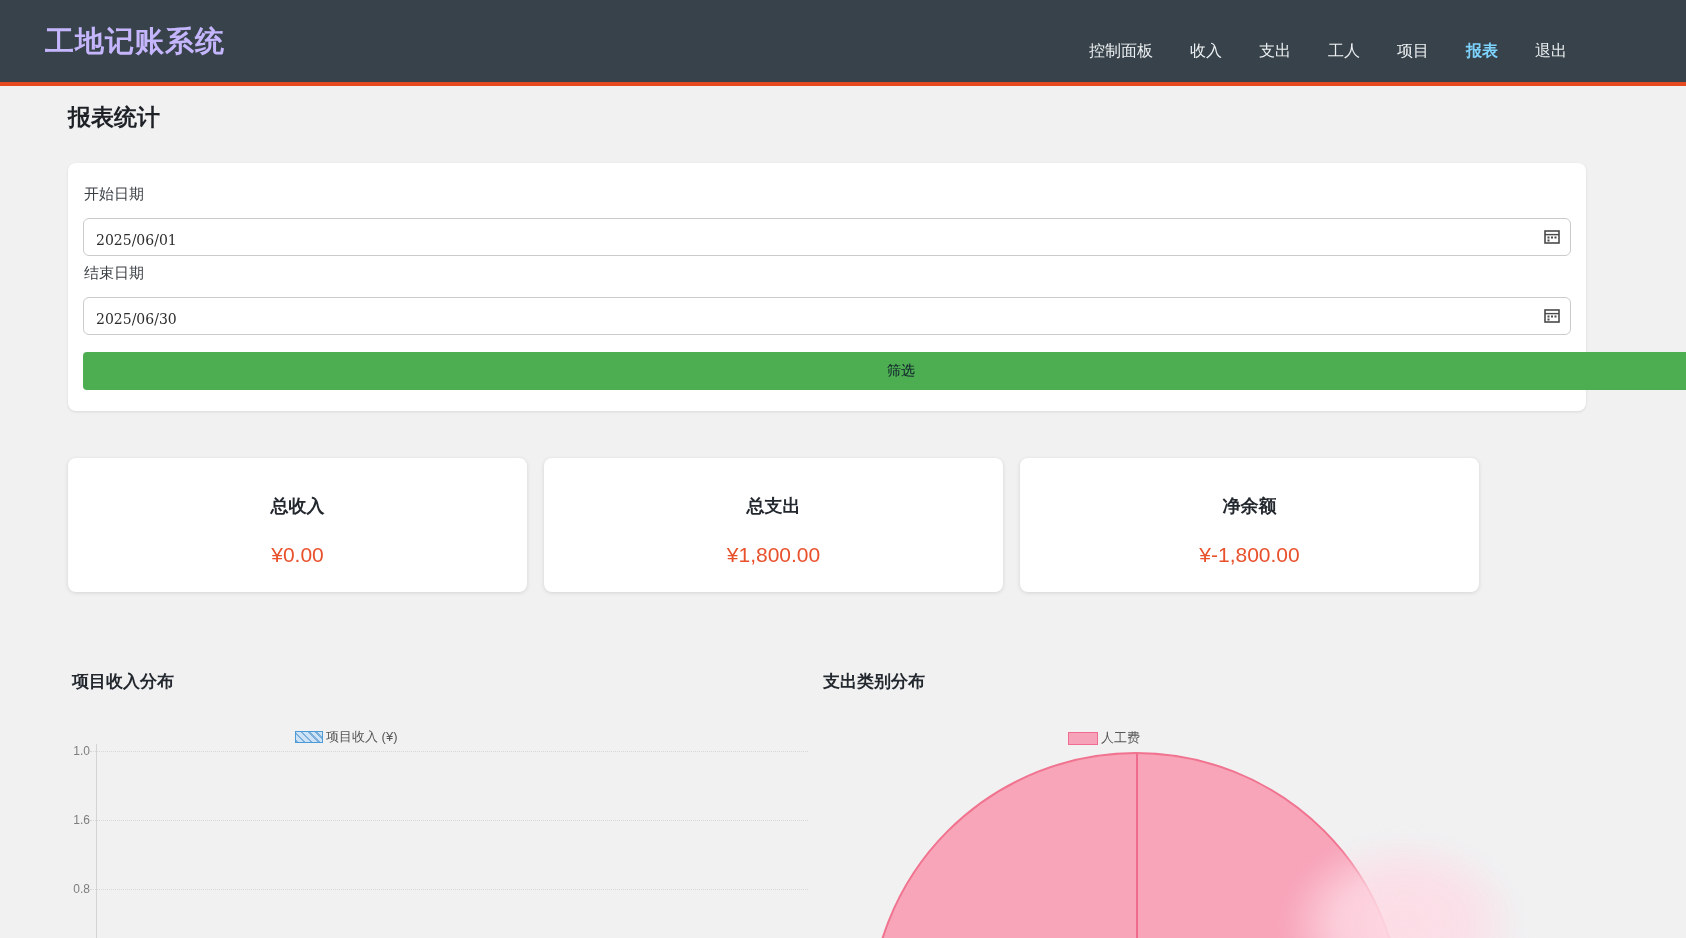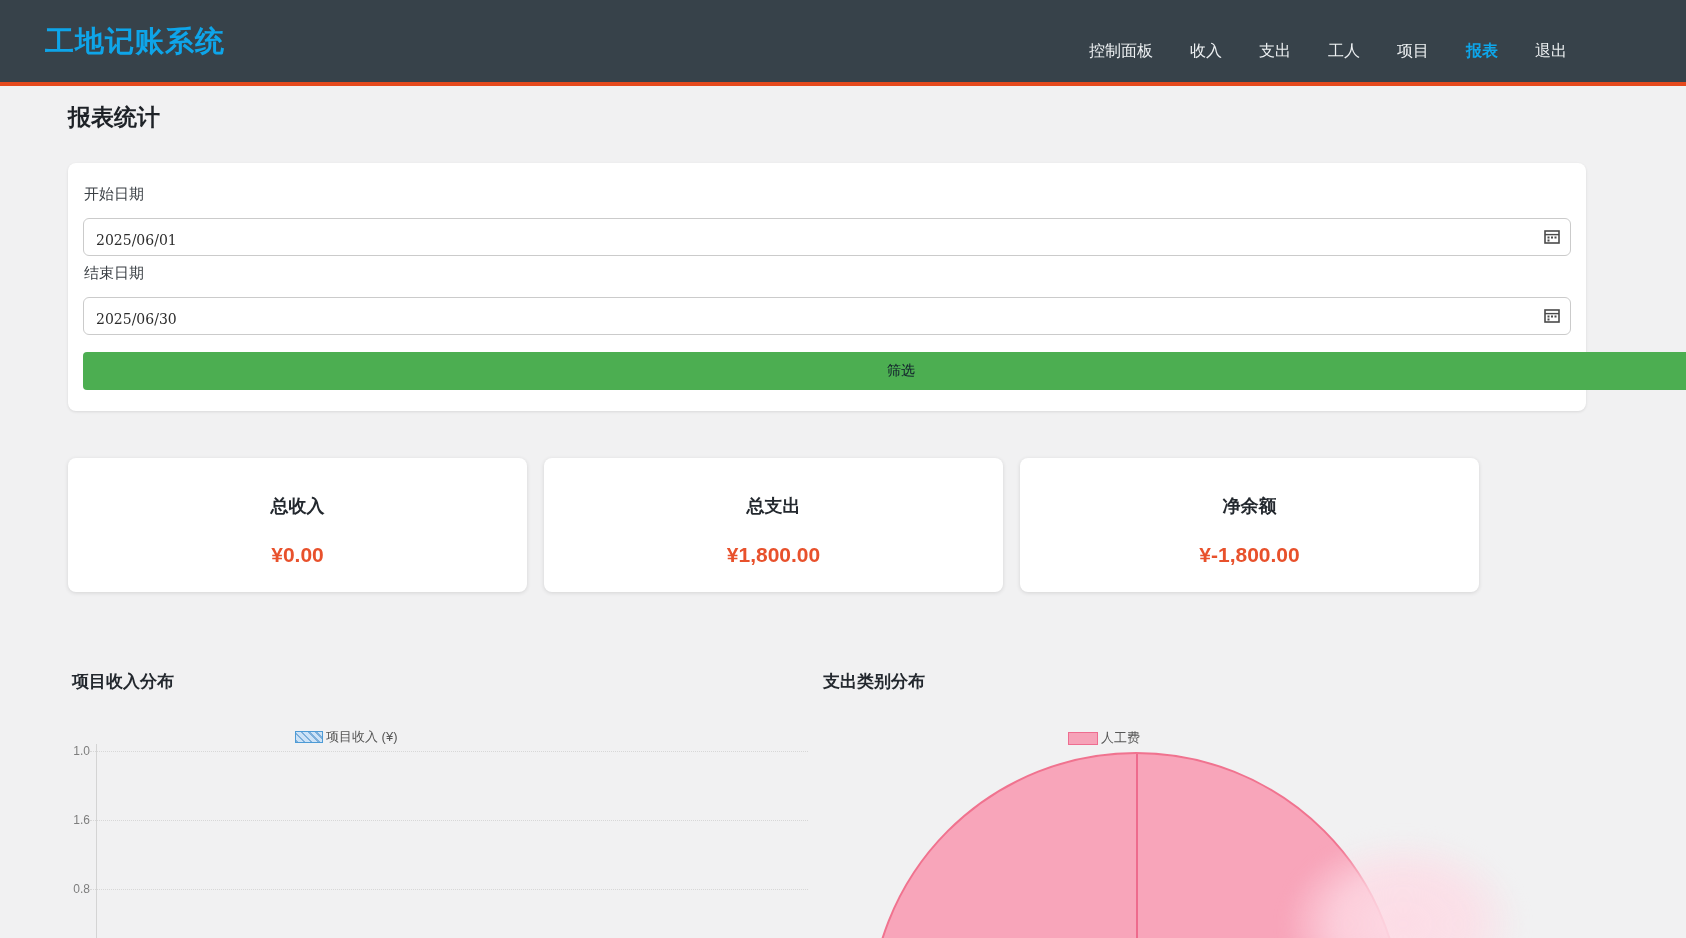--- a/index.html
+++ b/index.html
@@ -11,31 +11,31 @@
   .page { position:relative; width:1686px; height:938px; }
 
   
   .navbar {
     position:absolute; left:0; top:0; width:1686px; height:86px;
     background:#37424a; border-bottom:4px solid #e5491d;
     display:flex; align-items:center;
   }
   .brand {
     position:absolute; left:45px; top:0; height:82px; line-height:82px;
-    color:#0ea5e9; font-size:29px; font-weight:bold; letter-spacing:1px;
+    color:#c4b5fd; font-size:29px; font-weight:bold; letter-spacing:1px;
   }
   .nav-items {
     position:absolute; right:119px; top:0; height:103px;
     display:flex; align-items:center; gap:37px;
   }
   .nav-item {
     color:#eef1f3; font-size:16px; font-weight:500; cursor:pointer;
     text-decoration:none; white-space:nowrap;
   }
-  .nav-item.active { color:#0ea5e9; font-weight:bold;text-align:center; }
+  .nav-item.active { color:#7dd3fc; font-weight:bold;text-align:center; }
 
   
   .page-title {
     position:absolute; left:68px; top:102px;
     font-size:23px; font-weight:bold; color:#1e2227;
   }
 
   
   .filter-card {
     position:absolute; left:68px; top:163px; width:1518px; height:248px;
@@ -69,21 +69,21 @@
     position:absolute; left:68px; top:458px; width:1411px; height:134px;
     display:flex; gap:17px;
   }
   .stat-card {
     flex:1; background:#ffffff; border-radius:8px;
     box-shadow:0 1px 4px rgba(0,0,0,0.12);
     display:flex; flex-direction:column; align-items:center;
     padding-top:36px;
   }
   .stat-title { font-size:18px; font-weight:bold; color:#23282e; }
-  .stat-value { margin-top:25px; font-size:21px; font-weight:bold; color:#e8512c; }
+  .stat-value { margin-top:25px; font-size:21px; font-weight:normal; color:#e8512c; }
 
   
   .chart-title { position:absolute; font-size:17px; font-weight:bold; color:#23282e; }
   .ct-left  { left:72px;  top:670px; }
   .ct-right { left:823px; top:670px; }
 
   .legend { position:absolute; display:flex; align-items:center; gap:3px; cursor:pointer; }
   .legend-label { font-size:13px; color:#565656; }
   .legend-income { left:295px; top:728px; }
   .swatch-income {

